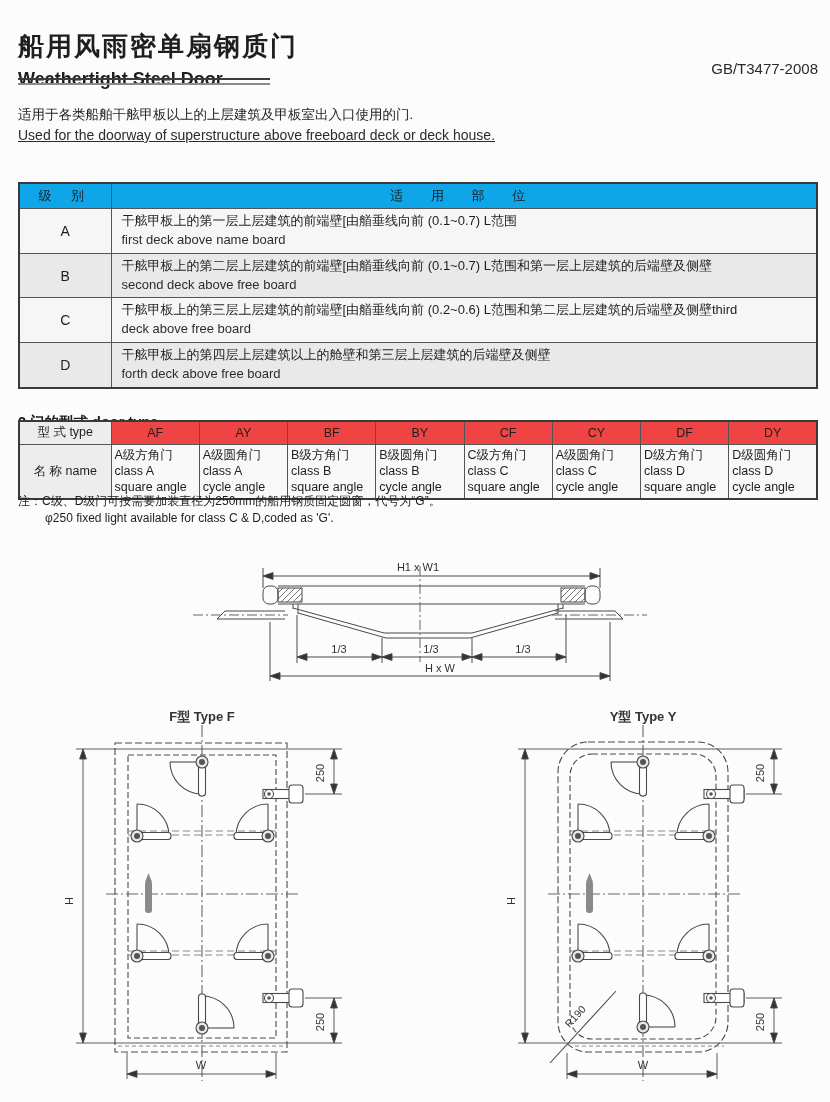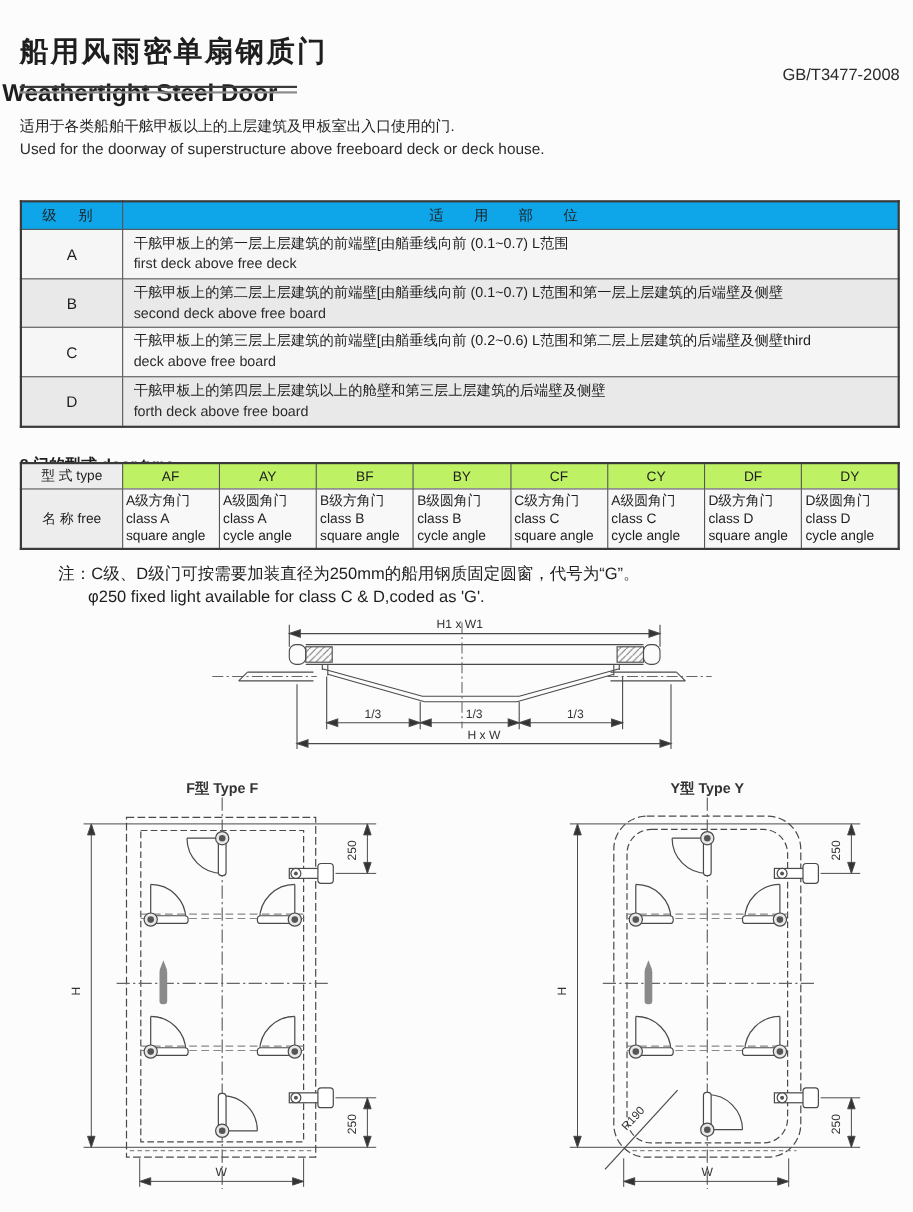--- a/index.html
+++ b/index.html
@@ -1,47 +1,47 @@
 <!DOCTYPE html>
 <html><head>
 <meta charset="utf-8">
 <style>
   html,body{margin:0;padding:0;background:#e9e9e9;}
   .page{position:relative;width:830px;height:1102px;background:#fcfcfc;margin:0 auto;
         font-family:"Liberation Sans","DejaVu Sans",sans-serif;color:#1e1e1e;overflow:hidden;}
   .abs{position:absolute;}
   .title-zh{left:18px;top:12px;font-size:26px;font-weight:bold;letter-spacing:2px;font-family:Liberation Serif, serif;}
-  .title-en{left:2px;top:54px;font-size:22px;font-weight:bold;}
+  .title-en{left:18px;top:54px;font-size:18px;font-weight:bold;}
   .rule-double{left:18px;top:78px;width:252px;height:3px;border-top:2px solid #3c3c3c;border-bottom:2px solid #8a8a8a;}
   .standard{right:12px;top:60px;font-size:15px;color:#2a2a2a;}
   .intro-zh{left:18px;top:92px;font-size:13.5px;}
-  .intro-en{left:18px;top:113px;font-size:14px;color:#2c2c2c;}
+  .intro-en{left:18px;top:113px;font-size:14px;color:#2c2c2c;text-decoration:underline;}
   .sec-heading{left:18px;font-size:14.5px;font-weight:bold;}
   .h1pos{top:158px;} .h2pos{top:398px;}
   table{border-collapse:collapse;table-layout:fixed;}
   .t1{left:18px;top:182px;width:800px;font-size:13px;}
   .t1 th,.t1 td{border:1px solid #555;}
   .t1{border:2px solid #3a3a3a;}
   .t1 thead th{height:22px;font-weight:normal;background:#0ea5e9;}
   .t1 th.c1{letter-spacing:8px;}
   .t1 th.c2{letter-spacing:12px;}
   .t1 td.cls{text-align:center;font-size:14px;}
   .t1 td.app{padding:3px 8px 3px 10px;line-height:1.45;}
   .t1 tr.r{height:43px;}
   .t1 tr.odd{background:#f6f6f6;} .t1 tr.even{background:#e9e9e9;}
   .t1 .en{color:#2c2c2c;}
   .t2{left:18px;top:420px;width:800px;font-size:12.5px;}
   .t2 th,.t2 td{border:1px solid #555;}
   .t2{border:2px solid #3a3a3a;}
-  .t2 tr.hdr{height:23px;background:#bef264;}
+  .t2 tr.hdr{height:23px;background:#ef4444;}
   .t2 tr.hdr th{font-weight:normal;}
   .t2 tr.body{height:55px;background:#f8f8f8;}
   .t2 th.lbl{font-weight:normal;background:#ededed;}
   .t2 td{padding:2px 3px;line-height:1.3;text-align:left;vertical-align:middle;}
-  .note{left:18px;top:511px;font-size:15px;line-height:1.4;margin-left:35px;}
+  .note{left:18px;top:493px;font-size:12px;line-height:1.4;}
   .note .l2{margin-left:27px;}
   svg text{font-family:"Liberation Sans","DejaVu Sans",sans-serif;fill:#333;}
   .dwg{stroke:#4a4a4a;fill:none;}
 </style>
 </head>
 <body>
 
 <div class="page">
 
   <h1 class="abs title-zh">船用风雨密单扇钢质门</h1>
@@ -62,21 +62,21 @@
       <tr>
         <th class="c1">级 别</th>
         <th class="c2">适 用 部 位</th>
       </tr>
     </thead>
     <tbody>
       <tr class="r odd">
         <td class="cls">A</td>
         <td class="app">
           <div>干舷甲板上的第一层上层建筑的前端壁[由艏垂线向前 (0.1~0.7) L范围</div>
-          <div class="en">first deck above free deck</div>
+          <div class="en">first deck above name board</div>
         </td>
       </tr>
       <tr class="r even">
         <td class="cls">B</td>
         <td class="app">
           <div>干舷甲板上的第二层上层建筑的前端壁[由艏垂线向前 (0.1~0.7) L范围和第一层上层建筑的后端壁及侧壁</div>
           <div class="en">second deck above free board</div>
         </td>
       </tr>
       <tr class="r odd">
@@ -116,21 +116,21 @@
       <th>AF</th>
       <th>AY</th>
       <th>BF</th>
       <th>BY</th>
       <th>CF</th>
       <th>CY</th>
       <th>DF</th>
       <th>DY</th>
     </tr>
     <tr class="body">
-      <th class="lbl">名 称 free</th>
+      <th class="lbl">名 称 name</th>
       <td>
         <div>A级方角门</div>
         <div>class A</div>
         <div>square angle</div>
       </td>
       <td>
         <div>A级圆角门</div>
         <div>class A</div>
         <div>cycle angle</div>
       </td>

